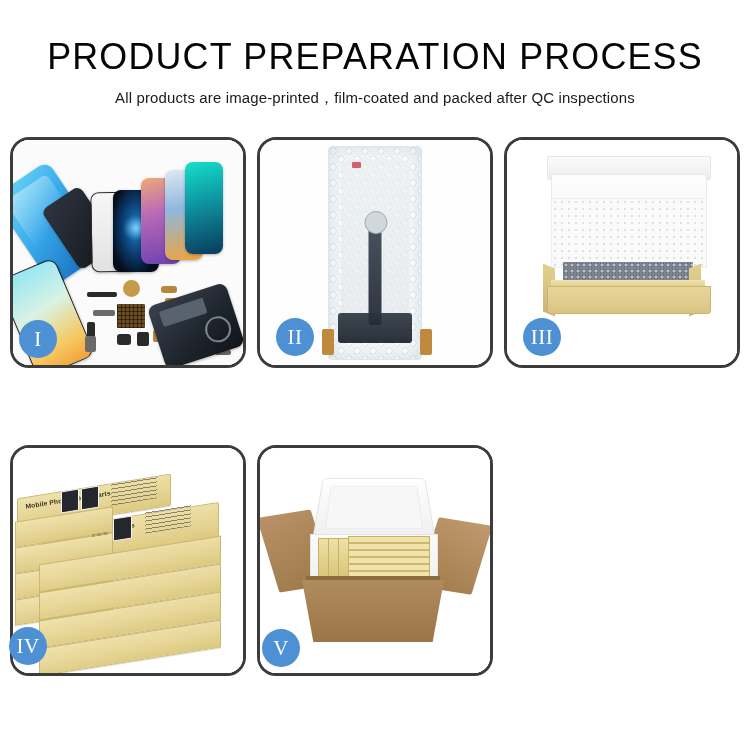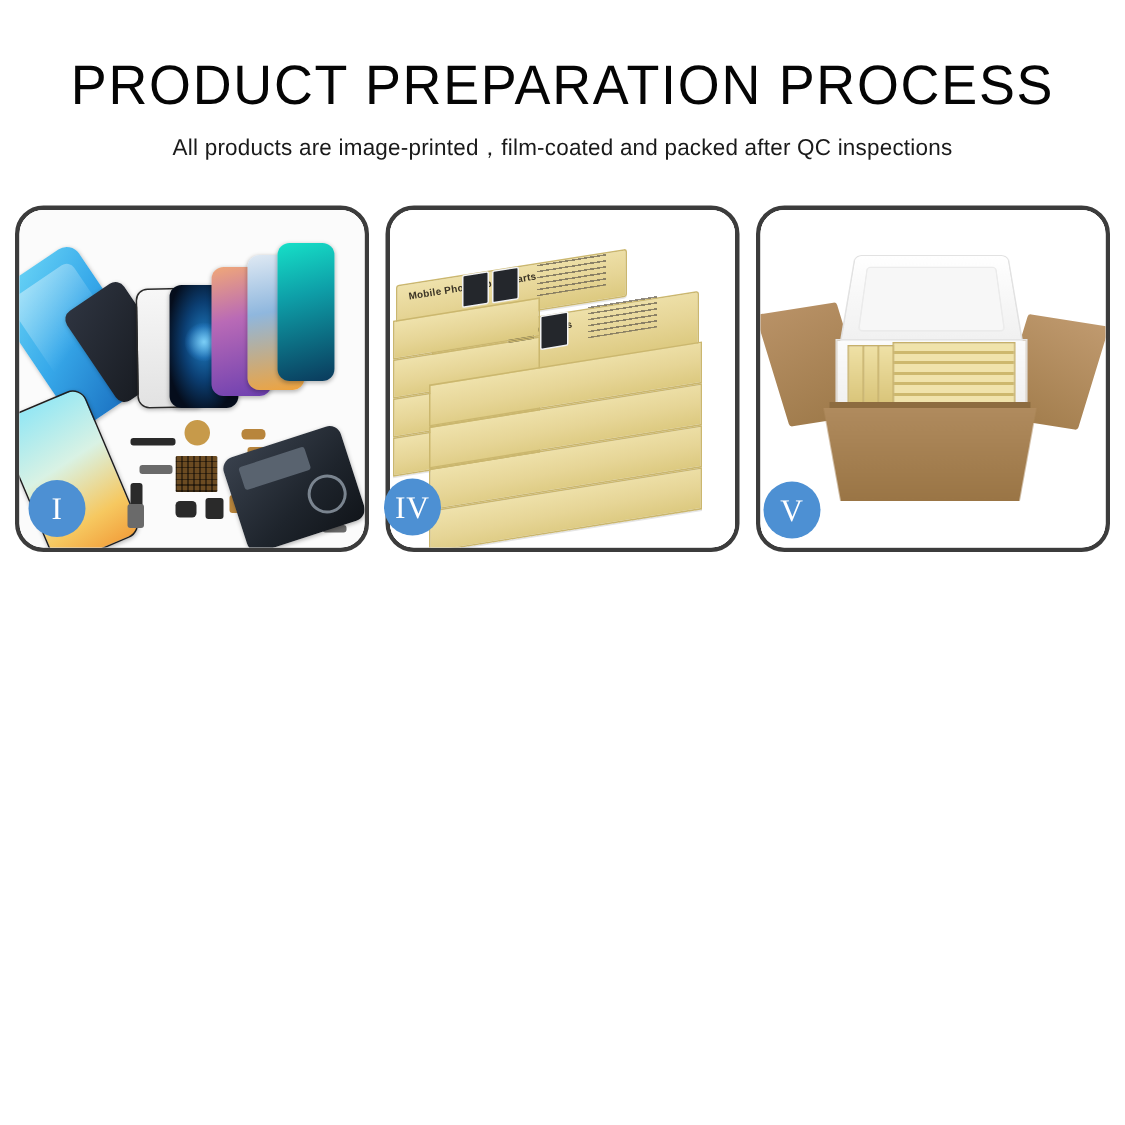--- a/index.html
+++ b/index.html
@@ -433,21 +433,51 @@
         <div class="part gray" style="left:72px;top:196px;width:11px;height:16px;"></div>
         <div class="part" style="left:124px;top:192px;width:12px;height:14px;border-radius:2px;"></div>
         <div class="part cop" style="left:140px;top:190px;width:10px;height:12px;border-radius:2px;"></div>
         <div class="part gray" style="right:12px;bottom:10px;width:16px;height:5px;"></div>
         <div class="pcb"></div>
       </div>
     </div>
     <div class="badge">I</div>
   </div>
 
-
+  <div class="panel">
+    <div class="panel-clip">
+      <div class="scene-ii">
+        <div class="bubble-bag">
+          <div class="screen-in-bag"></div>
+          <div class="flex-cable"></div>
+          <div class="conn-bottom"></div>
+        </div>
+        <div class="conn-tab l"></div>
+        <div class="conn-tab r"></div>
+        <div class="red-dot"></div>
+      </div>
+    </div>
+    <div class="badge inset">II</div>
+  </div>
+
+  <div class="panel">
+    <div class="panel-clip">
+      <div class="scene-iii">
+        <div class="box3-lid"></div>
+        <div class="box3-back"></div>
+        <div class="box3-foam"></div>
+        <div class="box3-grayfill"></div>
+        <div class="box3-tray-left"></div>
+        <div class="box3-tray-right"></div>
+        <div class="box3-rim"></div>
+        <div class="box3-tray-front"></div>
+      </div>
+    </div>
+    <div class="badge inset">III</div>
+  </div>
 
   <div class="panel">
     <div class="panel-clip">
       <div class="scene-iv">
         <div class="kstack">
 
           <div class="kbox" style="left:4px;top:28px;width:152px;height:30px;transform:skewY(-9deg);border-radius:2px;"></div>
           <div class="klabel" style="left:12px;top:38px;transform:rotate(-9deg);">Mobile Phone Spare Parts</div>
           <div class="kscreen" style="left:48px;top:32px;width:16px;height:20px;transform:skewY(-9deg);"></div>
           <div class="kscreen" style="left:68px;top:29px;width:16px;height:20px;transform:skewY(-9deg);"></div>

